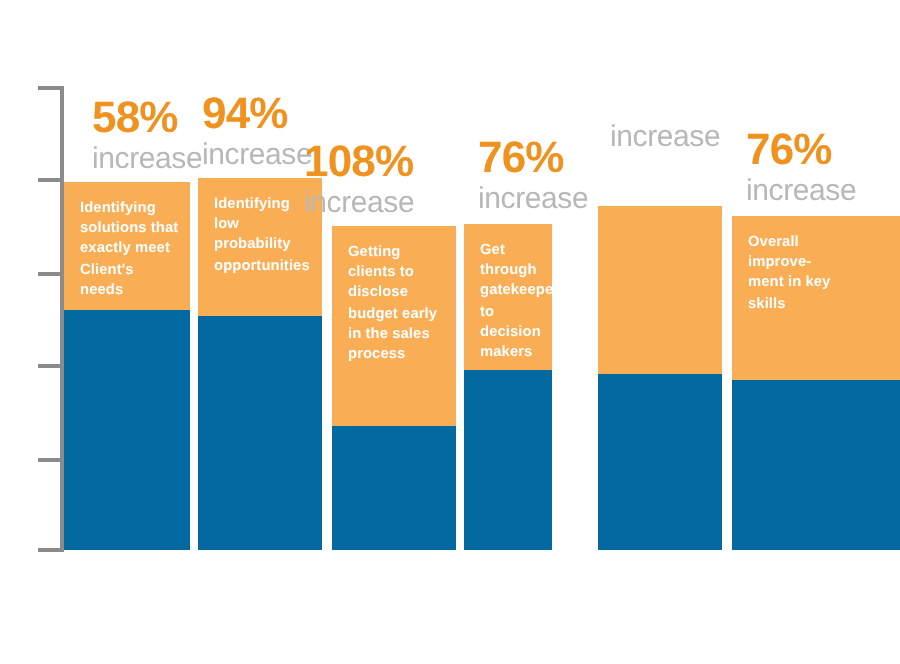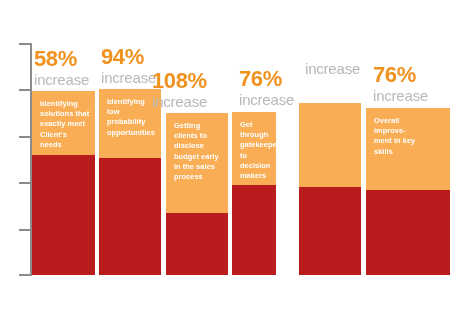--- a/index.html
+++ b/index.html
@@ -60,21 +60,21 @@
   .bar-group {
     position: absolute;
     bottom: 57px; 
   }
 
   .bar {
     position: absolute;
     left: 0;
     bottom: 0;
     width: 100%;
-    background: #b91c1c;
+    background: #0369a1;
     overflow: hidden;
   }
   .bar-top-seg {
     position: absolute;
     left: 0;
     top: 0;
     width: 100%;
     background: #f9ad55;
   }
 
@@ -125,21 +125,21 @@
     <div class="axis-tick" style="top:0px;"></div>
     <div class="axis-tick" style="top:46px;"></div>
     <div class="axis-tick" style="top:93px;"></div>
     <div class="axis-tick" style="top:139px;"></div>
     <div class="axis-tick" style="top:186px;"></div>
     <div class="axis-tick" style="top:231px;"></div>
   </div>
 
   <div class="plot">
 
-    <div class="value-annot" style="left:34px; top:48px;">
+    <div class="value-annot" style="left:46px; top:48px;">
       <span class="value-pct">58%</span>
       <span class="value-word">increase</span>
     </div>
     <div class="bar-group" style="left:32px; width:63px; height:184px;">
       <div class="bar" style="height:184px;">
         <div class="bar-top-seg" style="height:64px;"></div>
         <div class="bar-label">Identifying
 solutions that
 exactly meet
 Client's needs</div>

